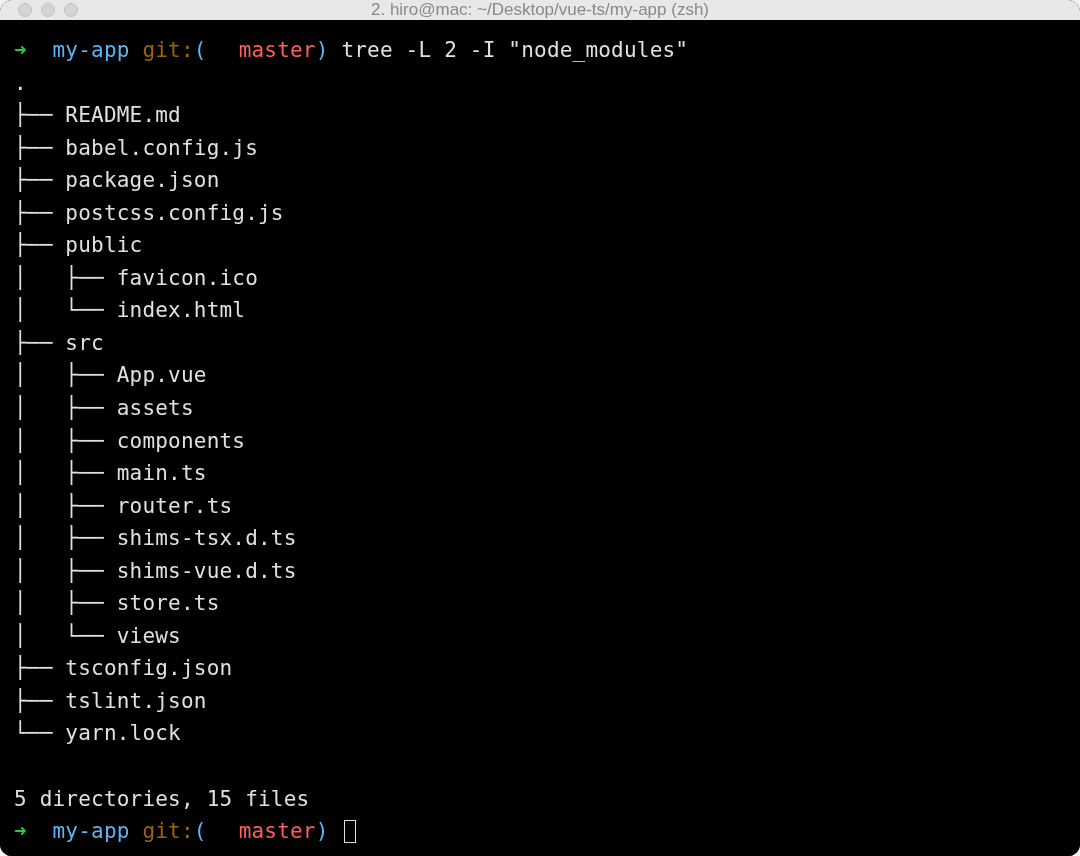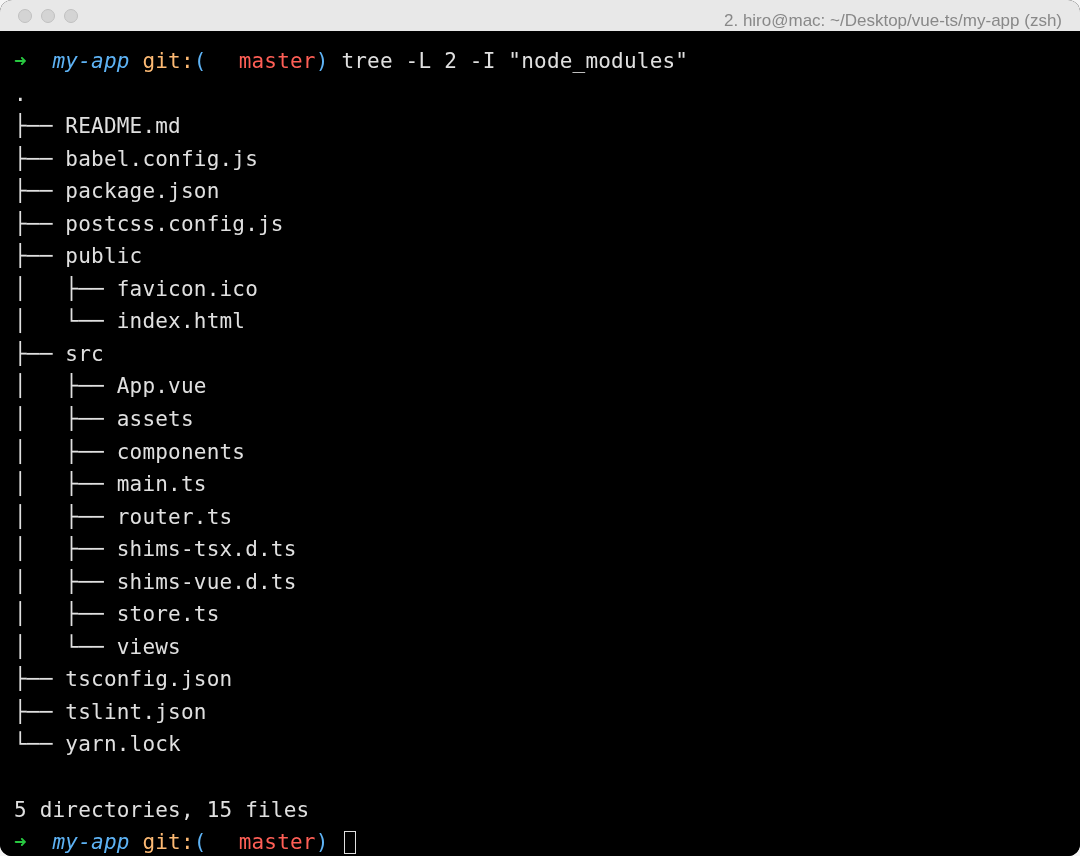--- a/index.html
+++ b/index.html
@@ -45,51 +45,49 @@
     .traffic-light {
       width: 14px;
       height: 14px;
       border-radius: 50%;
       background: #d4d4d4;
       border: 0.5px solid #c0c0c0;
     }
     
     .window-title {
       flex: 1;
-      text-align: right;
+      text-align: center;
       font-family: -apple-system, BlinkMacSystemFont, "Helvetica Neue", sans-serif;
       font-size: 17px;
       color: #888888;
       font-weight: 400;
-      margin-top: 11px;
     }
     
     .terminal-body {
       flex: 1;
       background: #000000;
       padding: 14px 14px;
       font-size: 21px;
       line-height: 1.55;
       color: #e0e0e0;
       font-weight: 400;
       letter-spacing: 0.2px;
       white-space: pre;
     }
     
     .prompt-arrow {
       color: #28c840;
     }
     
     .prompt-path {
       color: #5eb3f5;
-      font-style: italic;
     }
     
     .prompt-git {
-      color: #fdba74;
+      color: #a16207;
     }
     
     .prompt-paren {
       color: #5eb3f5;
     }
     
     .prompt-branch {
       color: #ff5f56;
       margin-left: 32px;
     }

